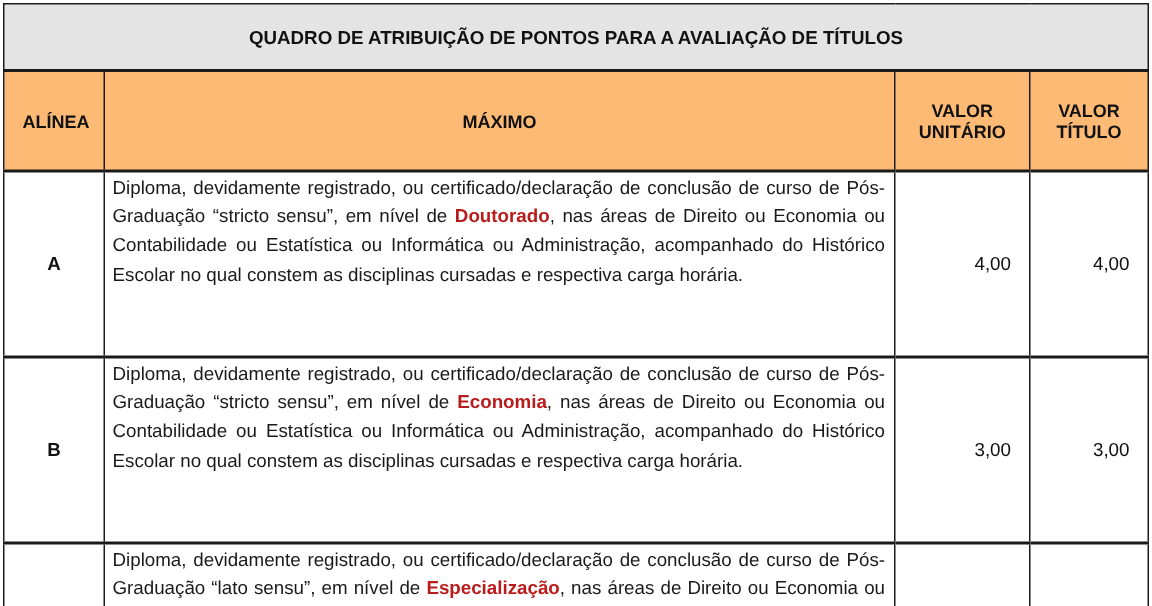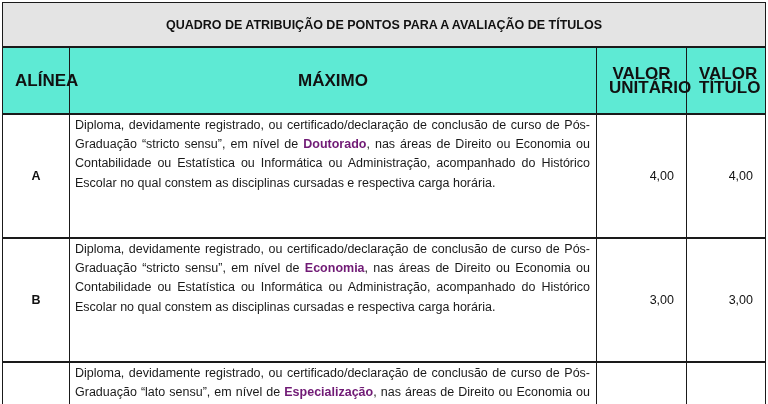--- a/index.html
+++ b/index.html
@@ -1,28 +1,28 @@
 <!DOCTYPE html>
 <html><head>
 <meta charset="utf-8">
 <style>
   html, body { margin: 0; padding: 0; background: #ffffff; }
   body { width: 768px; height: 404px; overflow: hidden; font-family: "Liberation Sans", sans-serif; color: #111; }
   .wrap { position: absolute; left: 2px; top: 2px; width: 763px; }
   table { border-collapse: collapse; width: 763px; table-layout: fixed; }
   td, th { border: 1.5px solid #1a1a1a; padding: 12px; }
   .caption-row th { background: #e4e4e4; height: 19px; font-size: 12.5px; font-weight: bold; text-align: center; border-bottom-width: 2px; }
-  .head-row th { background: #5eead4; height: 41px; font-size: 17px; font-weight: bold; text-align: center; line-height: 14px; }
+  .head-row th { background: #fdba74; height: 41px; font-size: 12px; font-weight: bold; text-align: center; line-height: 14px; }
   .head-row th { border-bottom-width: 2px; }
   td.al { text-align: center; font-weight: bold; font-size: 12.5px; vertical-align: middle; }
   td.ti { font-size: 12.5px; line-height: 19.2px; text-align: justify; padding: 1px 6px 16px 5px; vertical-align: top; color: #1a1a1a; }
   td.num { text-align: right; font-size: 12.5px; vertical-align: middle; }
   tr.item td { height: 98px; border-bottom-width: 2px; }
   tr.item.c td { height: 101px; }
-  .ti b { font-weight: bold; color: #701a75; }
+  .ti b { font-weight: bold; color: #b91c1c; }
 </style>
 </head>
 <body>
 
 <div class="wrap">
 <table>
   <colgroup>
     <col style="width:67px">
     <col style="width:527px">
     <col style="width:90px">

